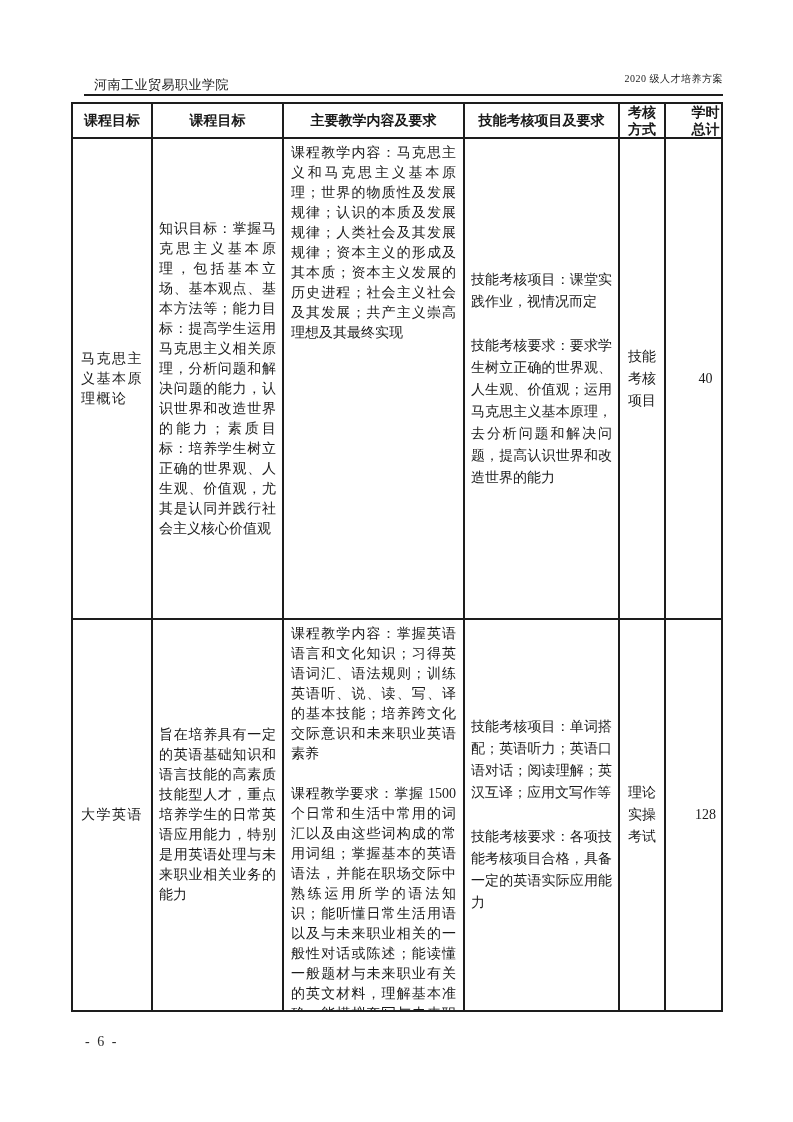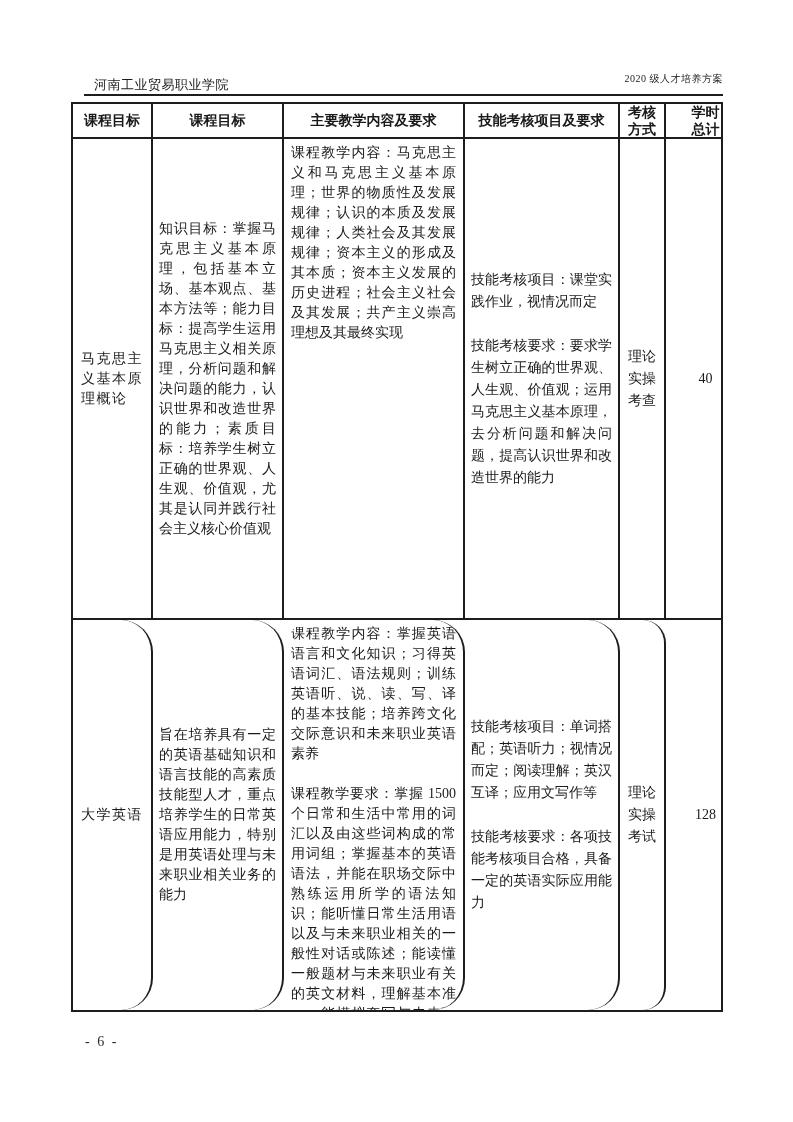--- a/index.html
+++ b/index.html
@@ -30,21 +30,21 @@
     border-right:2px solid #1d1d1d;
     border-bottom:2px solid #1d1d1d;
     overflow:hidden;
     display:flex;
     align-items:center;
     justify-content:center;
     font-size:14px;
     line-height:20px;
   }
   .cell.last-col { border-right:none;padding-left:24px; }
-  .cell.last-row { border-bottom:none;border-radius:32px; }
+  .cell.last-row { border-bottom:none; }
 
   .hcell { font-weight:bold; font-size:14px; line-height:17px; text-align:center; }
   .hcell .hw { width:auto; }
   .hcell .hw.narrow { width:2em; }
 
   .name-cell .nw { width:62px; letter-spacing:1.5px; text-align:justify; }
 
   .obj-cell { align-items:center; padding:0 6px; }
   .obj-cell .tw { width:100%; text-align:justify; }
 
@@ -102,41 +102,41 @@
         <p class="para">课程教学内容：马克思主义和马克思主义基本原理；世界的物质性及发展规律；认识的本质及发展规律；人类社会及其发展规律；资本主义的形成及其本质；资本主义发展的历史进程；社会主义社会及其发展；共产主义崇高理想及其最终实现</p>
       </div>
     </div>
     <div class="cell assess-cell">
       <div class="tw">
         <p class="para">技能考核项目：课堂实践作业，视情况而定</p>
         <p class="para">技能考核要求：要求学生树立正确的世界观、人生观、价值观；运用马克思主义基本原理，去分析问题和解决问题，提高认识世界和改造世界的能力</p>
       </div>
     </div>
     <div class="cell method-cell">
-        <span class="mw">理论实操考查</span>
+        <span class="mw">技能考核项目</span>
       </div>
     <div class="cell hours-cell last-col">
         <span>40</span>
       </div>
 
     <div class="cell name-cell last-row">
         <span class="nw">大学英语</span>
       </div>
     <div class="cell obj-cell last-row">
         <div class="tw">旨在培养具有一定的英语基础知识和语言技能的高素质技能型人才，重点培养学生的日常英语应用能力，特别是用英语处理与未来职业相关业务的能力</div>
       </div>
     <div class="cell content-cell last-row">
       <div class="tw">
         <p class="para">课程教学内容：掌握英语语言和文化知识；习得英语词汇、语法规则；训练英语听、说、读、写、译的基本技能；培养跨文化交际意识和未来职业英语素养</p>
         <p class="para">课程教学要求：掌握 1500 个日常和生活中常用的词汇以及由这些词构成的常用词组；掌握基本的英语语法，并能在职场交际中熟练运用所学的语法知识；能听懂日常生活用语以及与未来职业相关的一般性对话或陈述；能读懂一般题材与未来职业有关的英文材料，理解基本准确；能模拟套写与未来职业相关的英语应</p>
       </div>
     </div>
     <div class="cell assess-cell last-row">
       <div class="tw">
-        <p class="para">技能考核项目：单词搭配；英语听力；视情况而定；阅读理解；英汉互译；应用文写作等</p>
+        <p class="para">技能考核项目：单词搭配；英语听力；英语口语对话；阅读理解；英汉互译；应用文写作等</p>
         <p class="para">技能考核要求：各项技能考核项目合格，具备一定的英语实际应用能力</p>
       </div>
     </div>
     <div class="cell method-cell last-row">
         <span class="mw">理论实操考试</span>
       </div>
     <div class="cell hours-cell last-col last-row">
         <span>128</span>
       </div>
 

